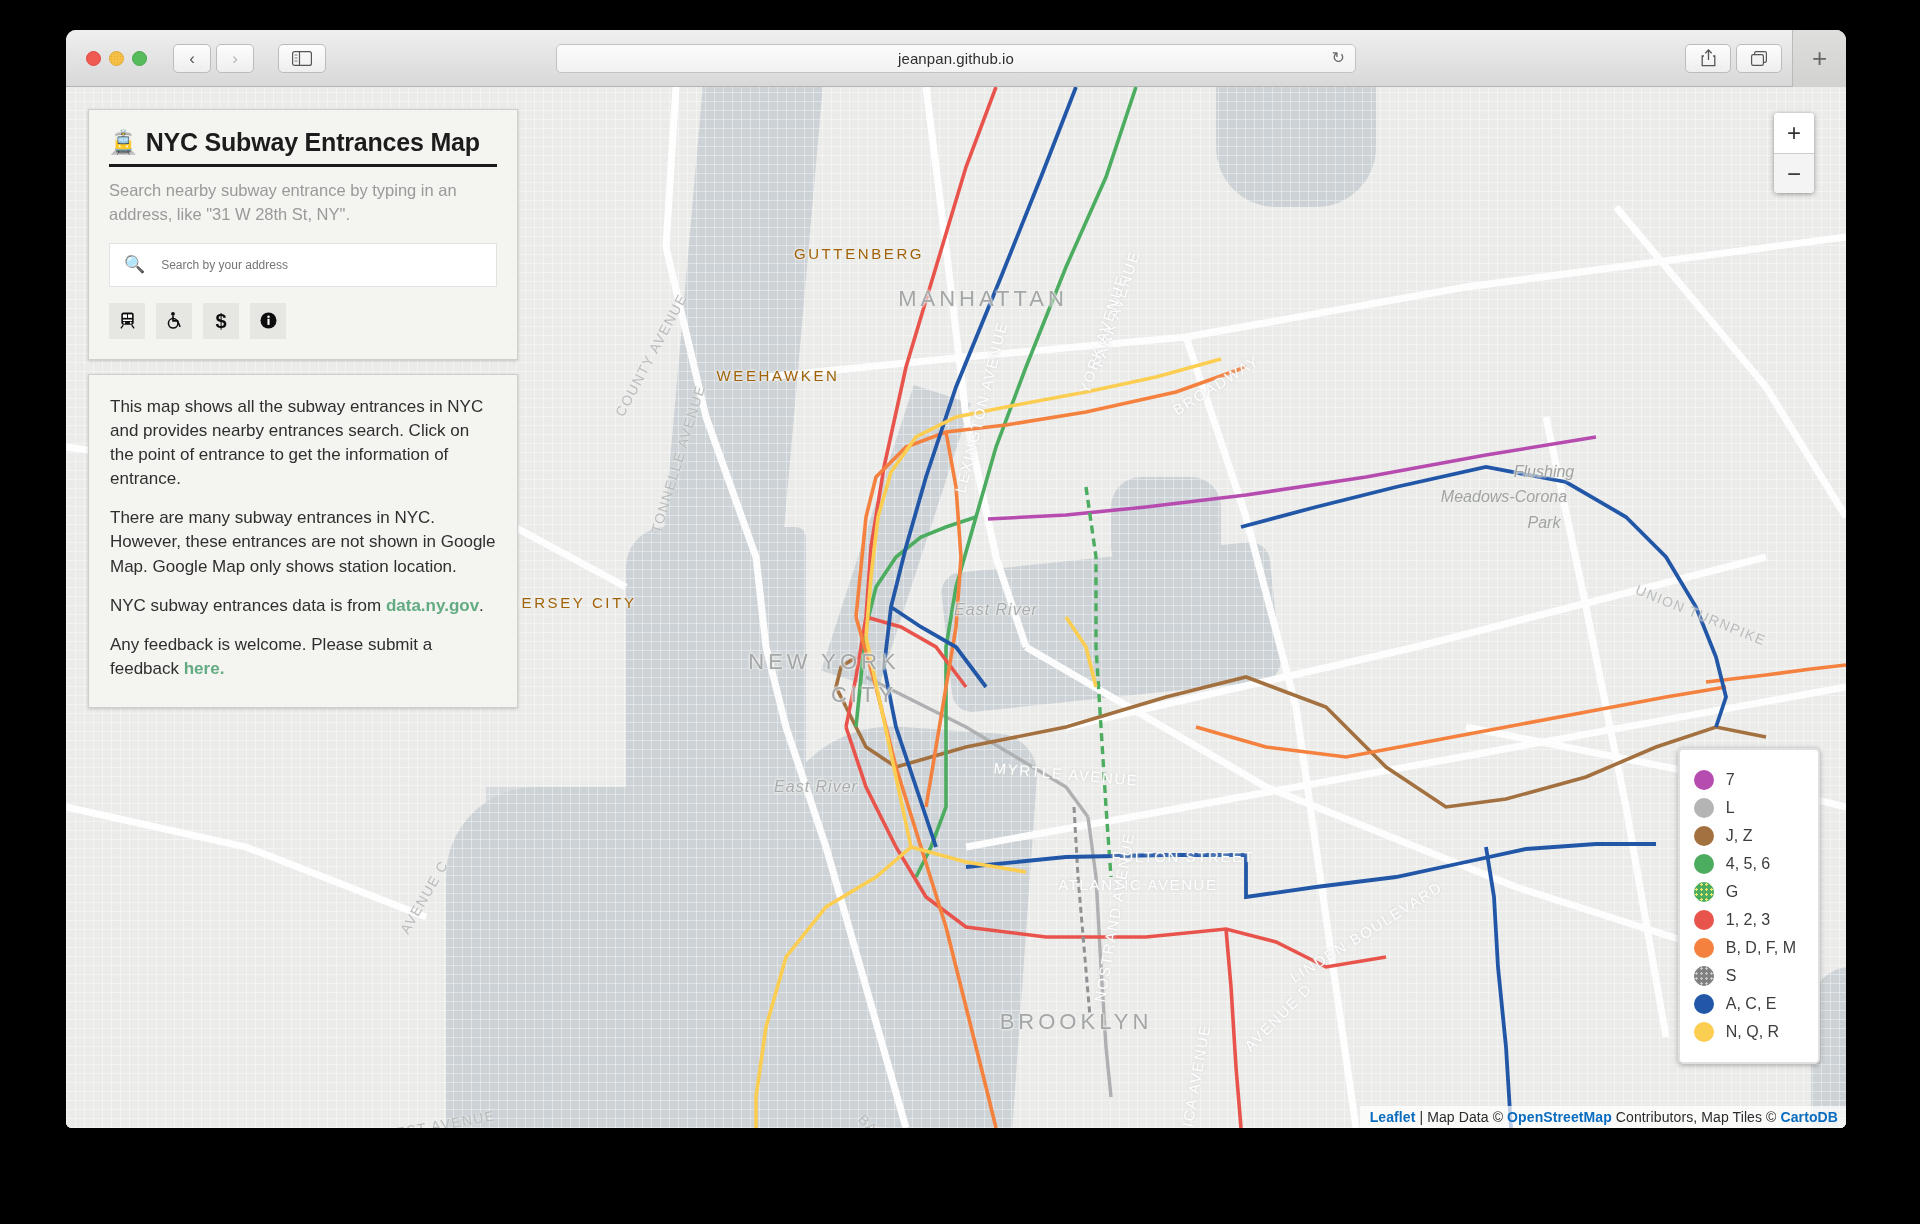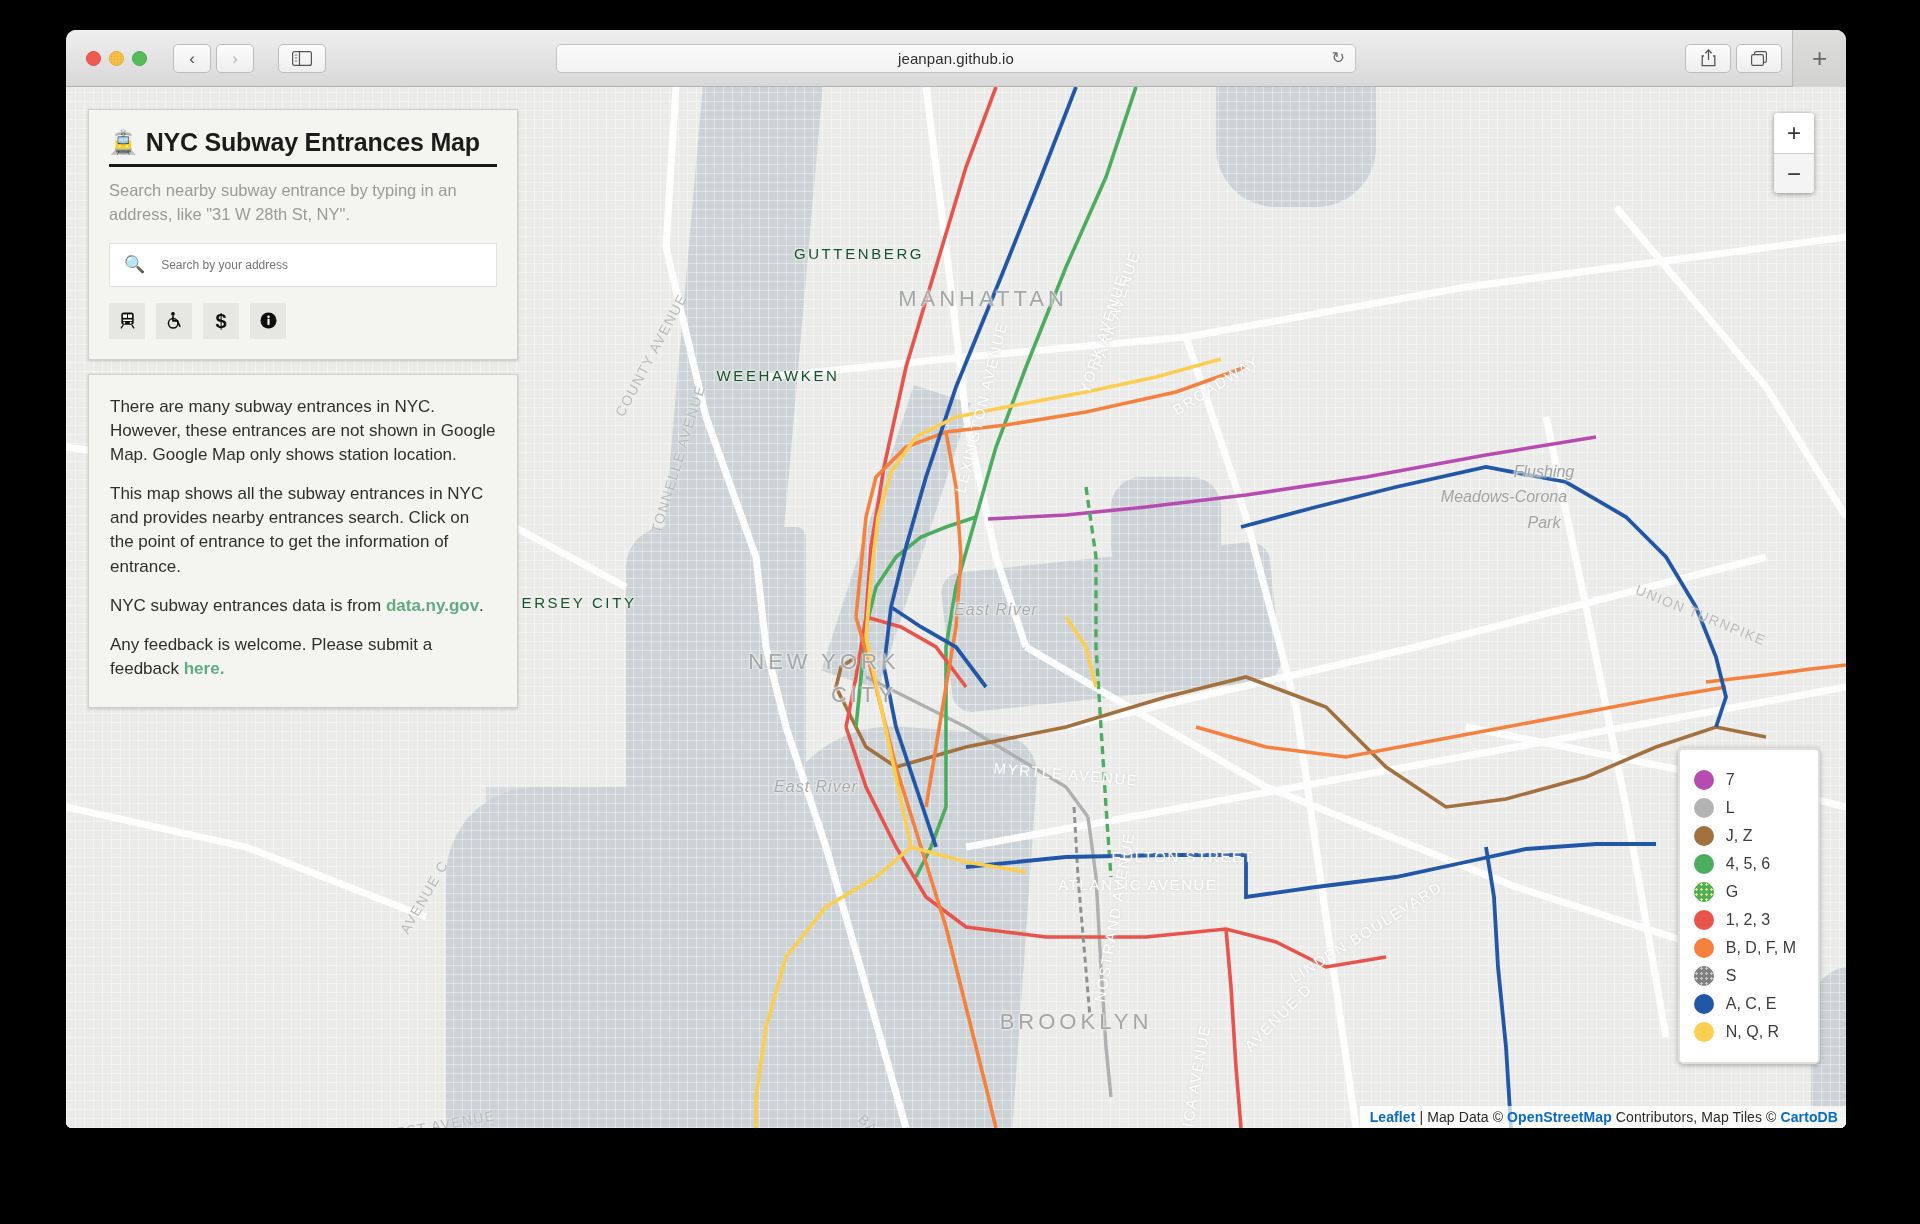--- a/index.html
+++ b/index.html
@@ -105,21 +105,21 @@
   }
   .maplabel {
     position: absolute;
     color: #9a9d9e;
     white-space: nowrap;
     font-family: "Liberation Sans", sans-serif;
     text-shadow: 0 0 3px #f0f0ee, 0 0 3px #f0f0ee, 0 0 2px #f0f0ee;
     pointer-events: none;
   }
   .maplabel.city { font-size: 22px; letter-spacing: 4px; color: #a4a7a8; }
-  .maplabel.town { font-size: 15px; letter-spacing: 2.6px; color: #14532d; }
+  .maplabel.town { font-size: 15px; letter-spacing: 2.6px; color: #a16207; }
   .maplabel.street { font-size: 15px; letter-spacing: 1.6px; color: #fff; text-shadow: 0 0 3px #cfd1d0; }
   .maplabel.streetgray { font-size: 14px; letter-spacing: 1.4px; color: #b9bcbd; text-shadow: 0 0 3px #f2f2f0; }
   .maplabel.water-lbl { font-size: 16px; font-style: italic; color: #a8acae; letter-spacing: 1px; }
   .maplabel.park { font-size: 16px; font-style: italic; color: #a0a4a3; line-height: 1.25; text-align: center; }
 
   
   #lines-svg { position: absolute; inset: 0; }
 
   
   #zoom-control {
@@ -497,21 +497,21 @@
             <svg width="19" height="19" viewBox="0 0 20 20">
               <circle cx="10" cy="10" r="8.4" fill="#0d0d0d"></circle>
               <rect x="8.9" y="8.2" width="2.2" height="6.4" fill="#fff"></rect>
               <circle cx="10" cy="6" r="1.3" fill="#fff"></circle>
             </svg>
           </div>
         </div>
       </div>
 
       <div class="card" id="info-card">
+        <p>This map shows all the subway entrances in NYC and provides nearby entrances search. Click on the point of entrance to get the information of entrance.</p>
         <p>There are many subway entrances in NYC. However, these entrances are not shown in Google Map. Google Map only shows station location.</p>
-        <p>This map shows all the subway entrances in NYC and provides nearby entrances search. Click on the point of entrance to get the information of entrance.</p>
         <p><span>NYC subway entrances data is from </span><a class="link" href="#">data.ny.gov</a><span>.</span></p>
         <p><span>Any feedback is welcome. Please submit a feedback </span><a class="link" href="#">here.</a></p>
       </div>
     </div>
 
   </div>
 </div>
 
 </body></html>

